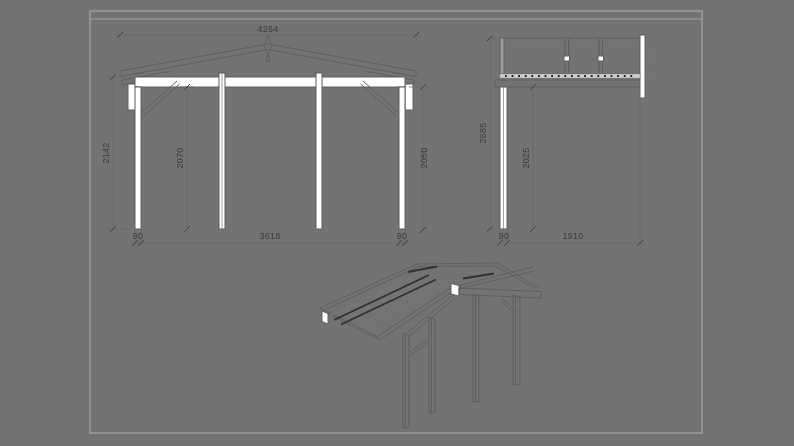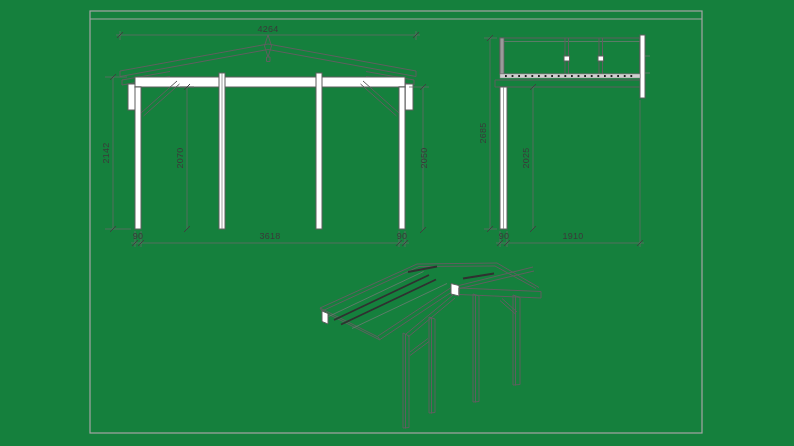--- a/index.html
+++ b/index.html
@@ -1,16 +1,16 @@
 <!DOCTYPE html>
 <html><head>
 <meta charset="utf-8">
 <style>
   html,body{margin:0;padding:0;background:#ffffff;}
-  .page{width:794px;height:446px;position:relative;background:#15803d;overflow:hidden;}
+  .page{width:794px;height:446px;position:relative;background:#737373;overflow:hidden;}
   svg{display:block;}
   text{font-family:"Liberation Sans", sans-serif;font-size:9px;fill:#3a3a3a;letter-spacing:.2px;}
   .struct{stroke:#5f5f5f;stroke-width:1;fill:none;stroke-linecap:butt;}
   .thin{stroke:#7a7a7a;stroke-width:.7;fill:none;}
   .dim{stroke:#6a6a6a;stroke-width:.75;fill:none;}
   .tick{stroke:#3f3f3f;stroke-width:1;fill:none;}
   .dark{stroke:#303030;stroke-width:1.8;fill:none;}
   .frame{stroke:#a5a5a5;stroke-width:1.2;fill:none;}
   .fillwhite{fill:#ffffff;stroke:#5f5f5f;stroke-width:1;}
   .fillgray{fill:#9a9a9a;stroke:#5f5f5f;stroke-width:.8;}

